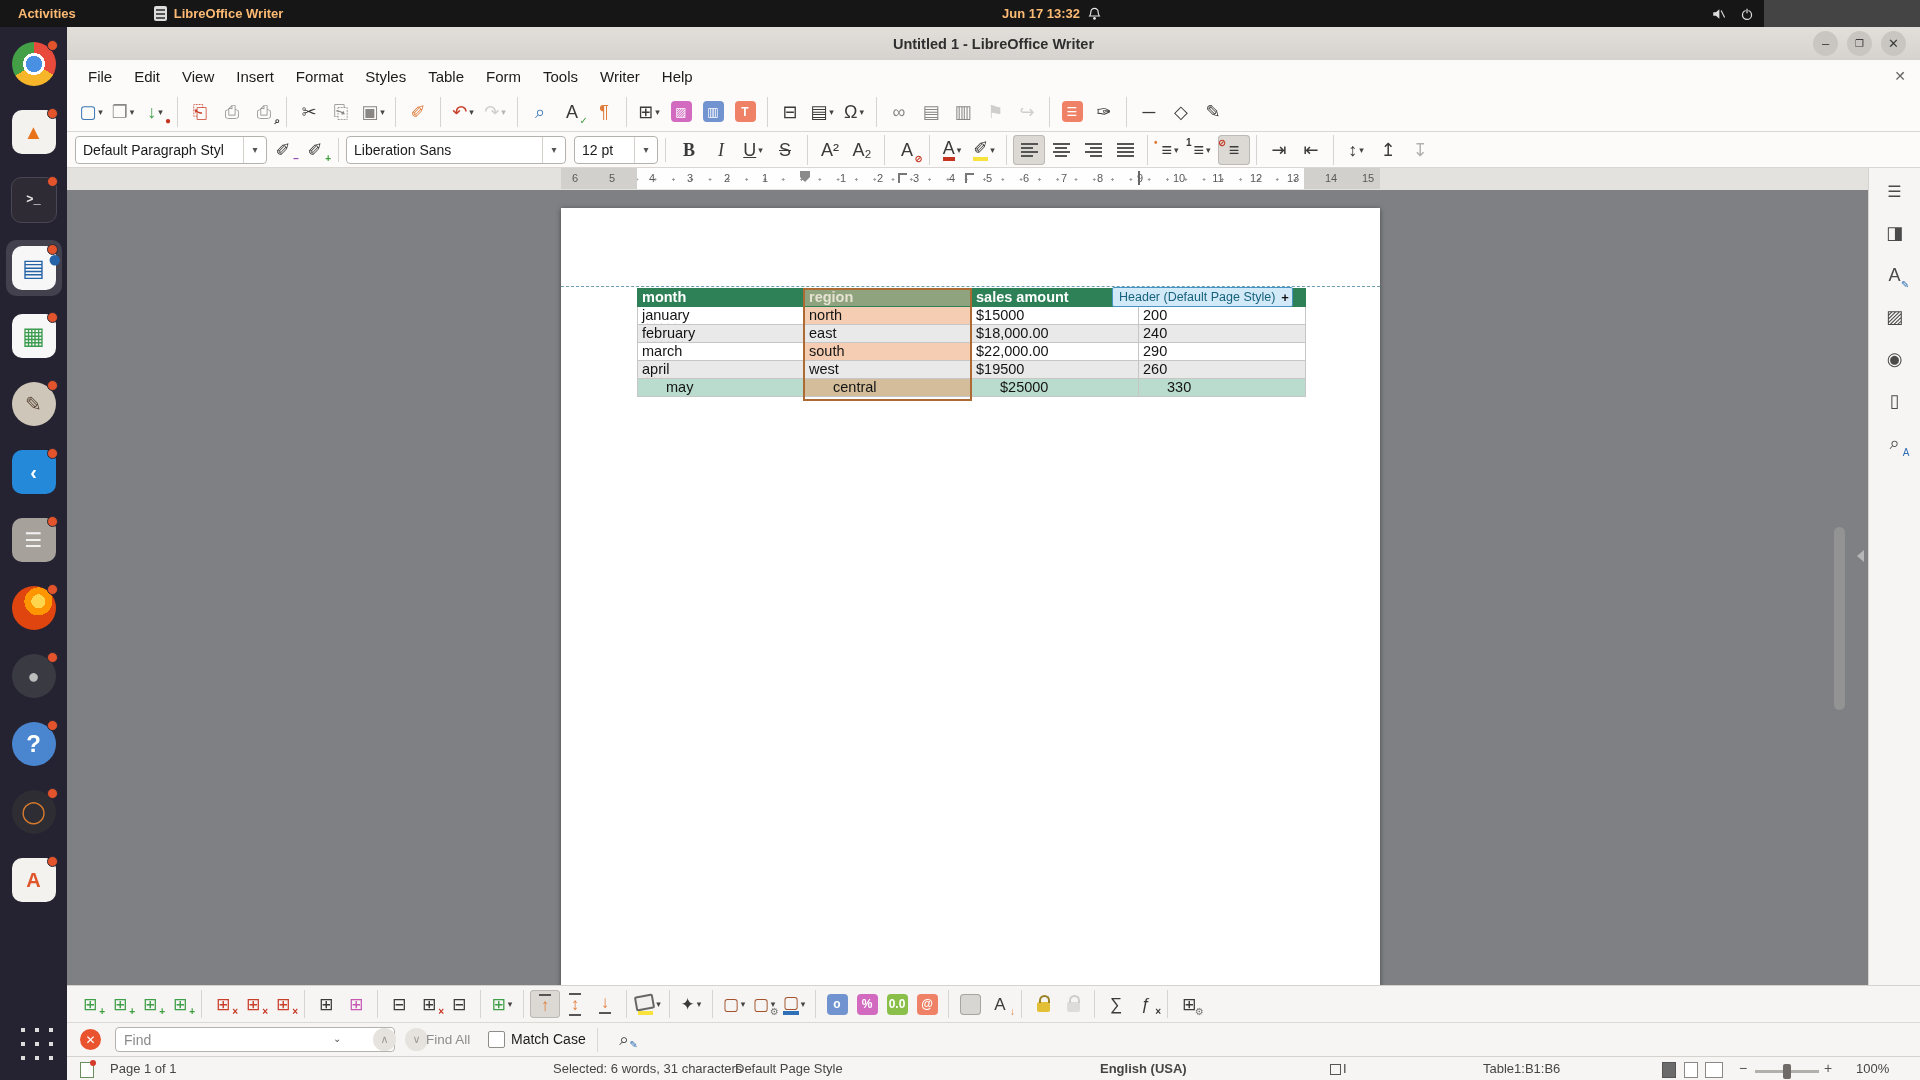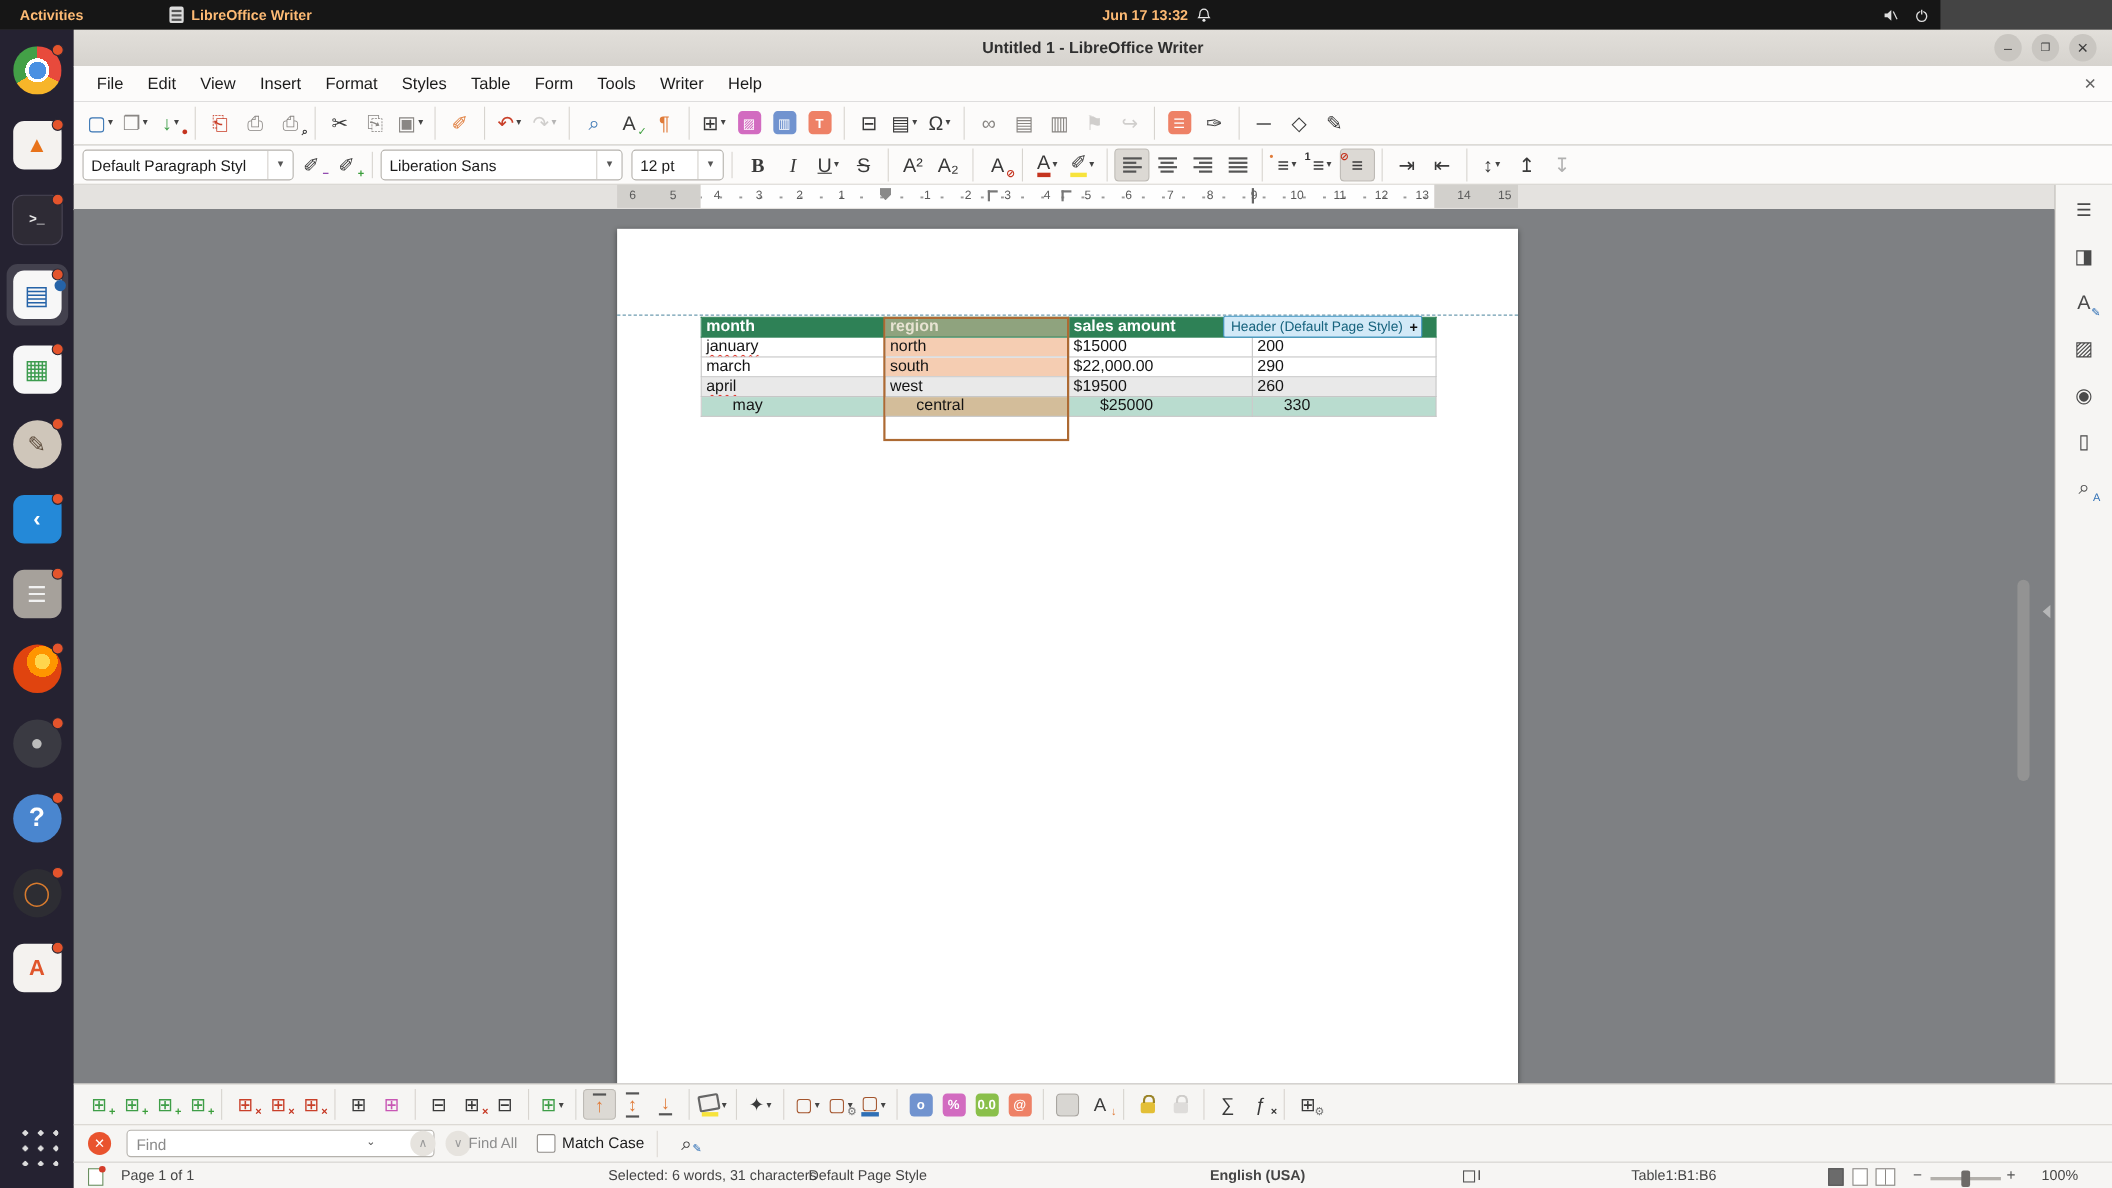--- a/index.html
+++ b/index.html
@@ -714,20 +714,26 @@
               <td class="selhdr">region</td>
               <td>sales amount</td>
               <td></td>
             </tr>
             <tr>
               <td class="sq">january</td>
               <td class="sel">north</td>
               <td>$15000</td>
               <td>200</td>
             </tr>
+            <tr class="alt">
+              <td class="sq">february</td>
+              <td class="sel">east</td>
+              <td>$18,000.00</td>
+              <td>240</td>
+            </tr>
             <tr>
               <td>march</td>
               <td class="sel">south</td>
               <td>$22,000.00</td>
               <td>290</td>
             </tr>
             <tr class="alt">
               <td class="sq">april</td>
               <td class="sel">west</td>
               <td>$19500</td>

